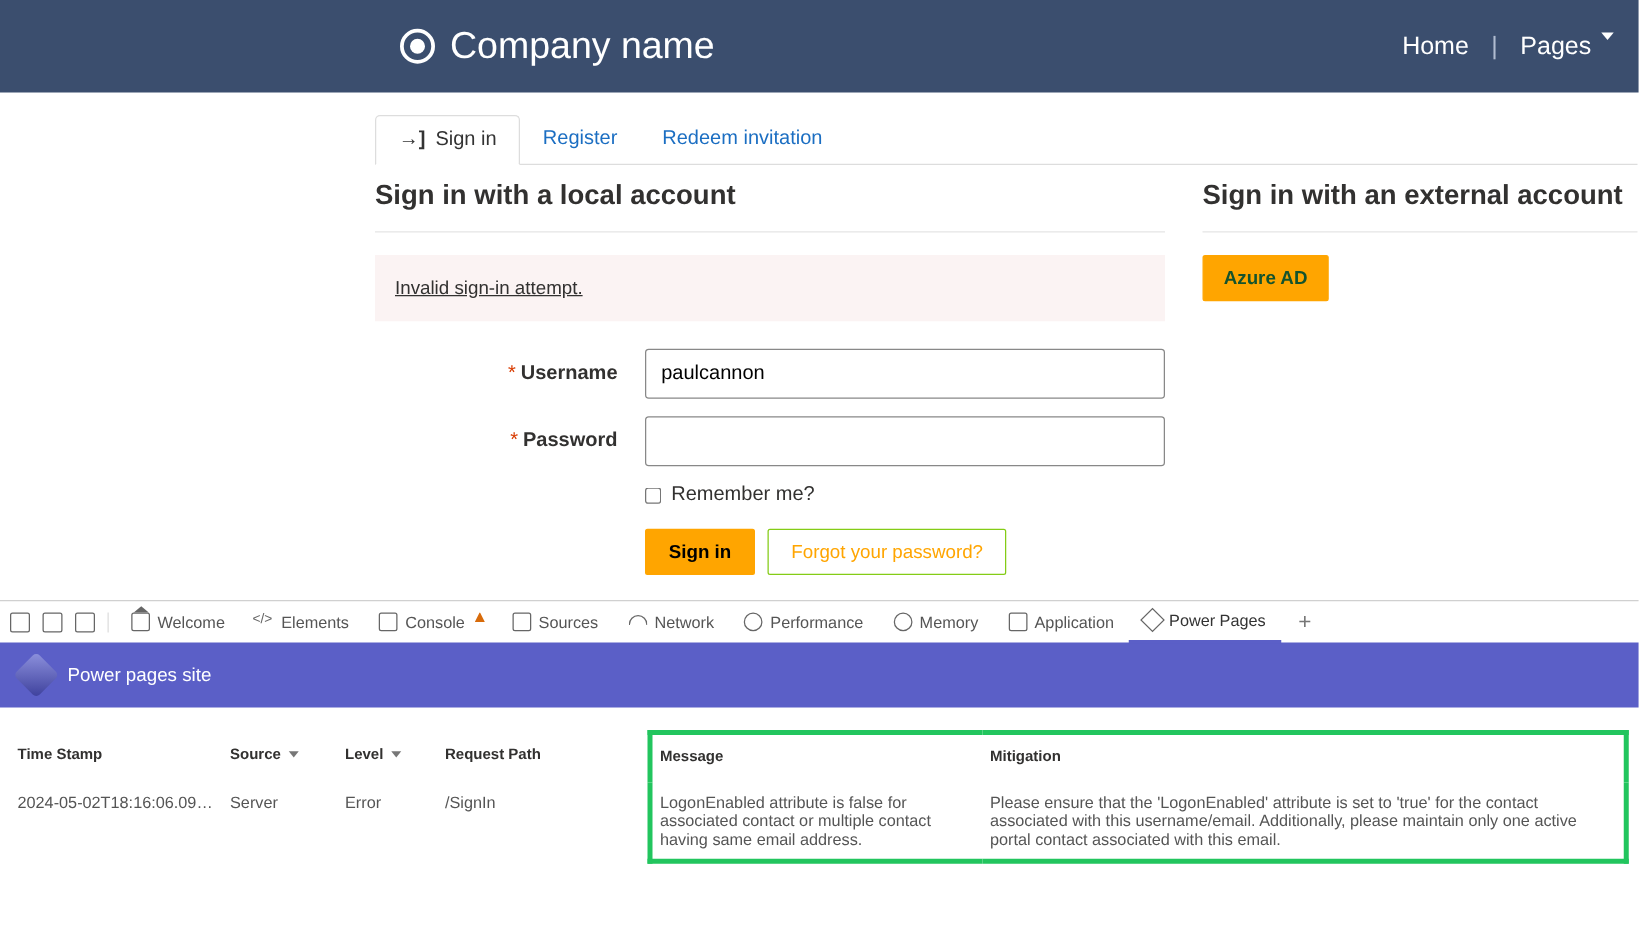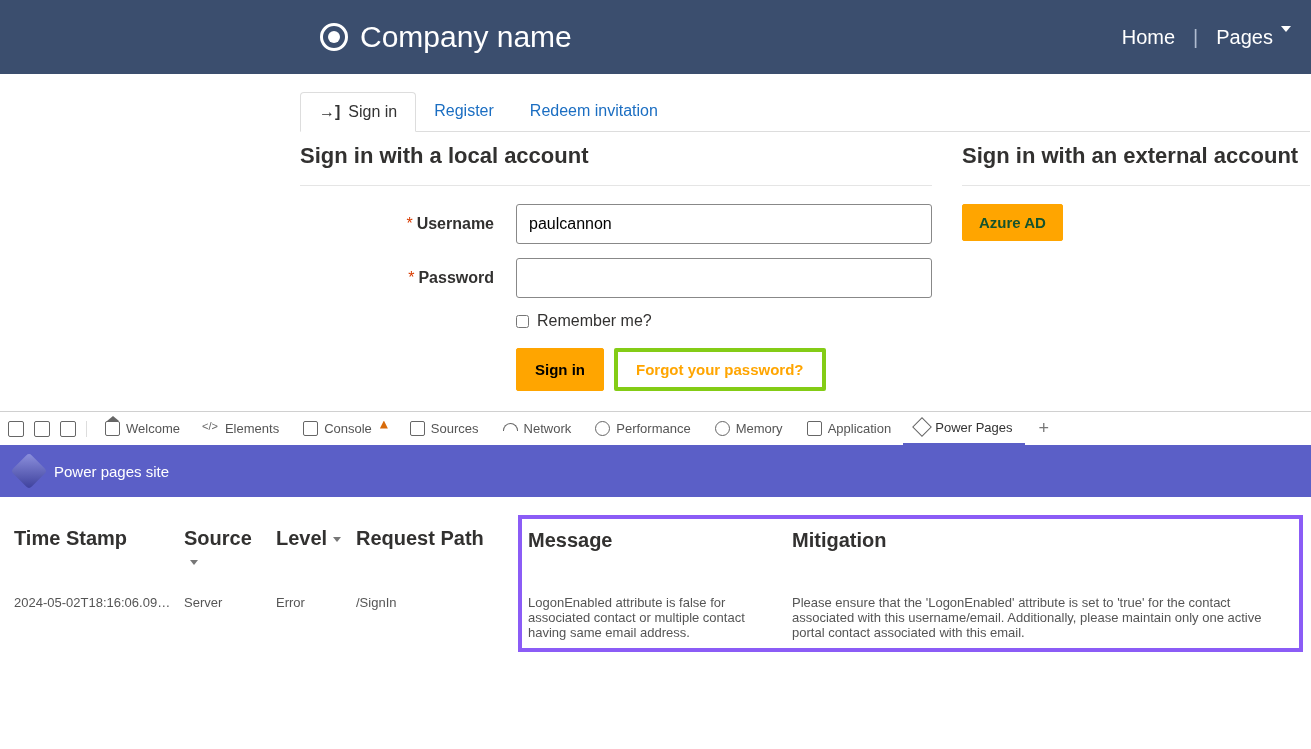--- a/index.html
+++ b/index.html
@@ -39,21 +39,21 @@
   .form-row { display: flex; align-items: center; margin-bottom: 14px; }
   .form-label { width: 216px; text-align: right; padding-right: 22px; font-weight: 700; font-size: 16px; }
   .req { color: #d83b01; margin-right: 4px; font-weight: 400; }
   .form-input { flex: 1; }
   .form-input input[type=text], .form-input input[type=password] {
     width: 100%; height: 40px; border: 1px solid #888; border-radius: 3px; padding: 6px 12px; font-size: 16px;
   }
   .check-row { padding-left: 216px; margin: 12px 0 18px; font-size: 16px; display: flex; align-items: center; gap: 8px; }
   .btn-row { padding-left: 216px; display: flex; gap: 10px; }
   .btn-primary { background: #ffa500; border: 1px solid #ffa500; color: #000; font-weight: 700; padding: 9px 18px; font-size: 15px; border-radius: 2px; cursor: pointer; }
-  .btn-outline { background: #fff; border: 4px solid #84cc16; color: #ffa500; font-weight: 700; padding: 9px 18px; font-size: 15px; border-radius: 2px; cursor: pointer; }
+  .btn-outline { background: #fff; border: 1px solid #84cc16; color: #ffa500; font-weight: 400; padding: 9px 18px; font-size: 15px; border-radius: 2px; cursor: pointer; }
   .btn-azure { background: #ffa500; color: #14532d; border: 1px solid #ffa500; font-weight: 600; padding: 9px 16px; font-size: 15px; border-radius: 2px; cursor: pointer; }
 
   
   .devtools-bar { border-top: 1px solid #d0d0d0; height: 34px; display: flex; align-items: center; padding: 0 8px; gap: 0; font-size: 13px; color: #555; background: #fff; }
   .dt-icons { display: flex; align-items: center; gap: 10px; padding-right: 10px; border-right: 1px solid #ddd; margin-right: 6px; }
   .dt-icons .ic { width: 16px; height: 16px; border: 1px solid #666; border-radius: 2px; }
   .dt-tab { display: flex; align-items: center; gap: 6px; padding: 0 12px; height: 34px; cursor: pointer; white-space: nowrap; }
   .dt-tab.active { border-bottom: 3px solid #5b5fc7; color: #333; }
   .dt-add { margin-left: 6px; font-size: 18px; color: #777; cursor:pointer; padding: 0 8px; }
   .console-warn { width: 8px; height: 8px; background: #d86b0a; display:inline-block; transform: translate(2px,-4px); clip-path: polygon(50% 0, 100% 100%, 0 100%); }
@@ -68,24 +68,24 @@
   .dt-ic.cube { width:14px;height:14px; transform: rotate(45deg); border:1.3px solid #666; }
 
   
   .pp-banner { background: #5b5fc7; color: #fff; height: 52px; display: flex; align-items: center; padding: 0 16px; gap: 12px; }
   .pp-logo { width: 26px; height: 26px; transform: rotate(45deg); background: linear-gradient(135deg, #8e92de, #3c3f9b); border-radius: 4px; }
   .pp-title { font-size: 15px; }
 
   
   .log-wrap { padding: 18px 8px; }
   .log-table { width: 100%; border-collapse: collapse; table-layout: fixed; }
-  .log-table th { text-align: left; font-weight: 600; font-size: 20px; padding: 10px 6px 14px; color: #323130; vertical-align: top; }
+  .log-table th { text-align: left; font-weight: 600; font-size: 12px; padding: 10px 6px 14px; color: #323130; vertical-align: top; }
   .log-table td { font-size: 13px; padding: 8px 6px; color: #555; vertical-align: top; }
   .sort-caret { display:inline-block; width:0;height:0;border-left:4px solid transparent;border-right:4px solid transparent;border-top:5px solid #777; margin-left:6px; vertical-align: middle; }
-  .hl-box { border: 4px solid #8b5cf6; padding: 0; }
+  .hl-box { border: 4px solid #22c55e; padding: 0; }
   .col-ts{width:170px;} .col-src{width:92px;} .col-lvl{width:80px;} .col-req{width:170px;} .col-msg{width:266px;} .col-mit{width:auto;}
   .truncate { white-space: nowrap; overflow: hidden; text-overflow: ellipsis; }
 </style>
 </head>
 <body>
 
 <div class="header">
   <div class="brand">
     <span class="brand-icon"></span>
     <span class="brand-title">Company name</span>
@@ -109,20 +109,23 @@
       </div>
       <div class="tab">Register</div>
       <div class="tab">Redeem invitation</div>
     </div>
 
     <div class="body-row">
       <div class="col-left">
         <h2 class="section">Sign in with a local account</h2>
         <div class="hr"></div>
 
+        <div class="alert">
+          <span>Invalid sign-in attempt.</span>
+        </div>
 
         <div class="form-row">
           <div class="form-label"><span class="req">*</span><span>Username</span></div>
           <div class="form-input">
             <input type="text" value="paulcannon" style="">
           </div>
         </div>
         <div class="form-row">
           <div class="form-label"><span class="req">*</span><span>Password</span></div>
           <div class="form-input">

